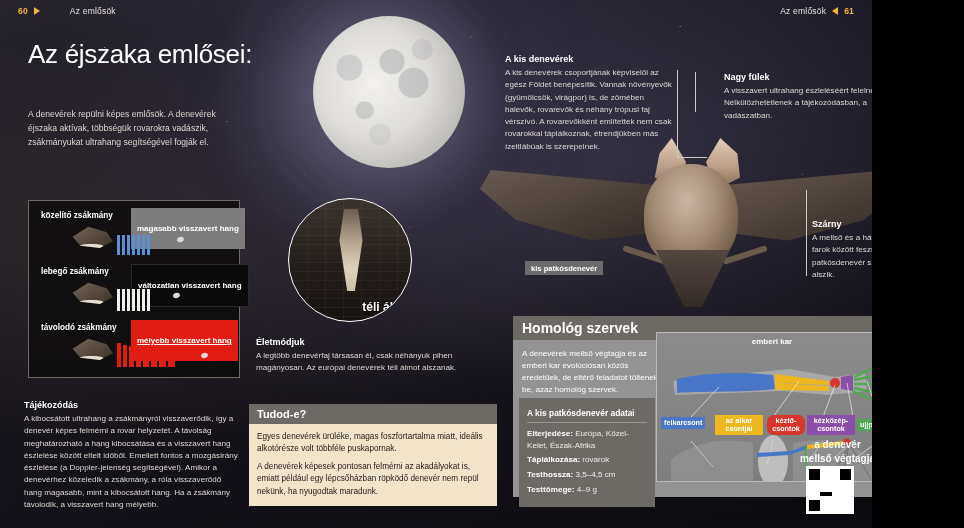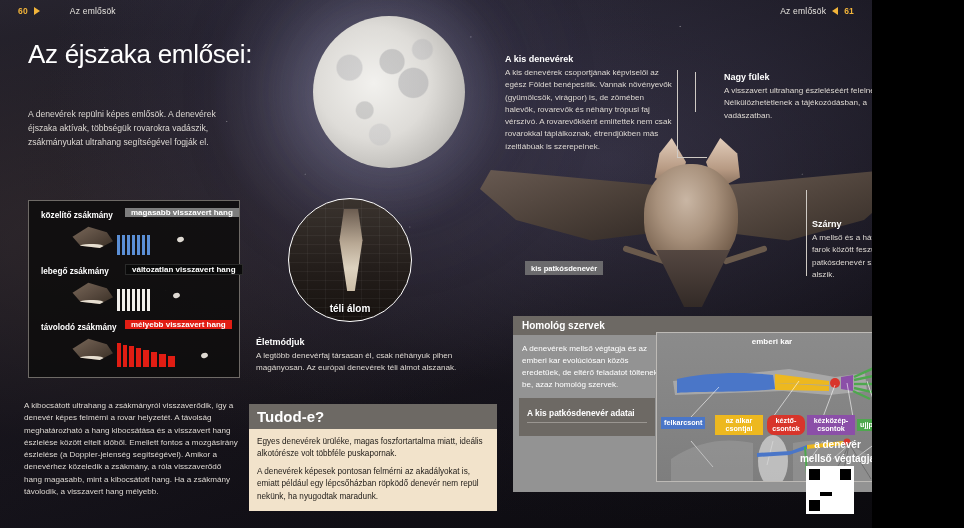--- a/index.html
+++ b/index.html
@@ -112,69 +112,69 @@
       linear-gradient(90deg, rgba(255,255,255,.05) 1px, transparent 1px);
     background-size: 18px 9px;
     opacity: .85;
   }
   #hangbat {
     position: absolute; left: 46px; top: 10px; width: 32px; height: 82px;
     background: linear-gradient(180deg, #6b5c50 0%, #b8a894 42%, #ddd2bf 72%, #cdbfa8 100%);
     clip-path: polygon(28% 0%, 72% 0%, 86% 38%, 62% 100%, 38% 100%, 14% 38%);
   }
   #circle .cap {
-    position: absolute; left: 0; right: 0; bottom: 7px; text-align: center;
-    color: #fff; font-size: 10px; font-weight: bold; text-shadow: 0 1px 2px #000;
+    position: absolute; left: 0; right: 0; bottom: 7px; text-align: right;
+    color: #fff; font-size: 12px; font-weight: bold; text-shadow: 0 1px 2px #000;
   }
 
   
   .pill {
     position: absolute; background: rgba(122,122,122,.82); color: #fff;
     font-size: 7.6px; font-weight: bold; padding: 2.5px 6px; white-space: nowrap;
   }
   .callout { position: absolute; }
   .callout h4 { color: #fff; font-size: 9px; font-weight: bold; margin-bottom: 3px; }
   .callout p  { color: #ded9d3; font-size: 8.1px; line-height: 1.52; }
   .leader { position: absolute; background: #cfcac4; }
 
   
   #echo {
     position: absolute; left: 28px; top: 200px; width: 212px; height: 178px;
     background: rgba(14,12,12,.88); border: 1px solid #6e6a66;
   }
   .row { position: absolute; left: 0; right: 0; height: 56px; }
   .rowlabel { position: absolute; left: 12px; top: 4px; color: #fff; font-size: 8.2px; font-weight: bold; white-space: nowrap; }
   .tag {
-    position: absolute; left: 96px; top: 1px; font-size: 8px; font-weight: bold;
-    padding: 0 6px; white-space: nowrap;
+    position: absolute; left: 102px; top: 1px; font-size: 8px; font-weight: bold;
+    padding: 16px 6px; white-space: nowrap;
   }
   .tag.grey  { background: #7d7d7d; color: #fff; }
   .tag.black { background: #0a0a0a; color: #fff; border: 1px solid #2a2a2a; }
-  .tag.red   { background: #e11d13; color: #fff; }
+  .tag.red   { background: #e11d13; color: #fff; text-decoration: underline; }
   .bars { position: absolute; left: 88px; top: 24px; display: flex; align-items: flex-end; gap: 2px; height: 24px; }
   .bars i { display: block; width: 3px; height: 20px; }
   .bars.blue i  { background: #5b8fd6; }
   .bars.white i { background: #f2f0ec; }
   .bars.red  i  { background: #e11d13; }
   .dot { position: absolute; top: 30px; width: 7px; height: 5px; background: #ded9d2; border-radius: 50%; transform: rotate(-18deg); }
   .moth {
     position: absolute; left: 40px; top: 18px; width: 44px; height: 28px;
     background: linear-gradient(150deg, #7d6b5c 0%, #55473c 55%, #32291f 100%);
     clip-path: polygon(8% 42%, 44% 6%, 86% 26%, 100% 58%, 70% 82%, 26% 74%);
   }
   .moth .belly { position: absolute; left: 22%; bottom: 8%; width: 58%; height: 26%; background: #e6ded0; border-radius: 40%; }
 
   
   #tudod { position: absolute; left: 249px; top: 404px; width: 248px; }
-  #tudod .hd { background: #6d6964; color: #fff; font-size: 15px; font-weight: bold; padding: 4px 8px; }
+  #tudod .hd { background: #6d6964; color: #fff; font-size: 11px; font-weight: bold; padding: 4px 8px; }
   #tudod .bd { background: #f2e3cb; color: #24201c; font-size: 8.2px; line-height: 1.52; padding: 7px 8px 8px; }
   #tudod .bd p + p { margin-top: 5px; }
 
   #homolog { position: absolute; left: 513px; top: 316px; width: 382px; height: 178px; }
-  #homolog .hd { background: #6d6964; color: #fff; font-size: 10px; font-weight: bold; padding: 4px 9px; }
+  #homolog .hd { background: #6d6964; color: #fff; font-size: 14px; font-weight: bold; padding: 4px 9px; }
   #homolog .bd { position: relative; background: #939393; height: 157px; padding: 8px 9px; }
   #homolog .bd > p { width: 136px; color: #fff; font-size: 8.1px; line-height: 1.5; }
 
   #adatok { position: absolute; left: 519px; top: 398px; width: 136px; background: #6d6964; padding: 10px 8px 8px; }
   #adatok h4 { color: #fff; font-size: 8.4px; font-weight: bold; padding-bottom: 4px; border-bottom: 1px solid #9a9691; margin-bottom: 5px; }
   #adatok li { list-style: none; color: #efece8; font-size: 8.1px; line-height: 1.45; margin-bottom: 3px; }
   #adatok li b { color: #fff; }
 
   
   #bones {
@@ -319,40 +319,47 @@
           <i style="width:6px;height:17px"></i>
           <i style="width:6px;height:15px"></i>
           <i style="width:7px;height:13px"></i>
           <i style="width:7px;height:11px"></i>
       </div>
       <span class="dot" style="left:172px; top:34px;"></span>
     </div>
   </div>
 
   <div class="callout" style="left:24px; top:400px; width:214px;">
+    <h4>Tájékozódás</h4>
     <p>A kibocsátott ultrahang a zsákmányról visszaverődik, így a denevér képes felmérni a rovar helyzetét. A távolság meghatározható a hang kibocsátása és a visszavert hang észlelése között eltelt időből. Emellett fontos a mozgásirány észlelése (a Doppler-jelenség segítségével). Amikor a denevérhez közeledik a zsákmány, a róla visszaverődő hang magasabb, mint a kibocsátott hang. Ha a zsákmány távolodik, a visszavert hang mélyebb.</p>
   </div>
 
   <div id="tudod">
     <div class="hd">Tudod-e?</div>
     <div class="bd">
       <p>Egyes denevérek ürüléke, magas foszfortartalma miatt, ideális alkotórésze volt többféle puskapornak.</p>
       <p>A denevérek képesek pontosan felmérni az akadályokat is, emiatt például egy lépcsőházban röpködő denevér nem repül nekünk, ha nyugodtak maradunk.</p>
     </div>
   </div>
 
   <div id="homolog">
     <div class="hd">Homológ szervek</div>
     <div class="bd">
       <p>A denevérek mellső végtagja és az emberi kar evolúciósan közös eredetűek, de eltérő feladatot töltenek be, azaz homológ szervek.</p>
     </div>
   </div>
 
   <div id="adatok">
     <h4>A kis patkósdenevér adatai</h4>
+    <ul>
+      <li><b>Elterjedése:</b> <span>Európa, Közel-Kelet, Észak-Afrika</span></li>
+      <li><b>Táplálkozása:</b> <span>rovarok</span></li>
+      <li><b>Testhossza:</b> <span>3,5–4,5 cm</span></li>
+      <li><b>Testtömege:</b> <span>4–9 g</span></li>
+    </ul>
   </div>
 
   <div id="bones">
     <div class="cap-top">emberi kar</div>
 
     <svg viewBox="0 0 232 150" width="232" height="150" style="position:absolute;inset:0">
 
       <path d="M16 48 L132 36 L178 44 L208 40 L210 58 L172 62 L126 58 L18 62 Z" fill="#c3c3c3" opacity=".55"></path>
       <path d="M20 46 C44 40, 84 38, 116 42 L118 56 C84 60, 44 58, 20 60 Z" fill="#4a76c8"></path>
       <path d="M118 41 L172 48 L172 52 L118 50 Z" fill="#edb81f"></path>

